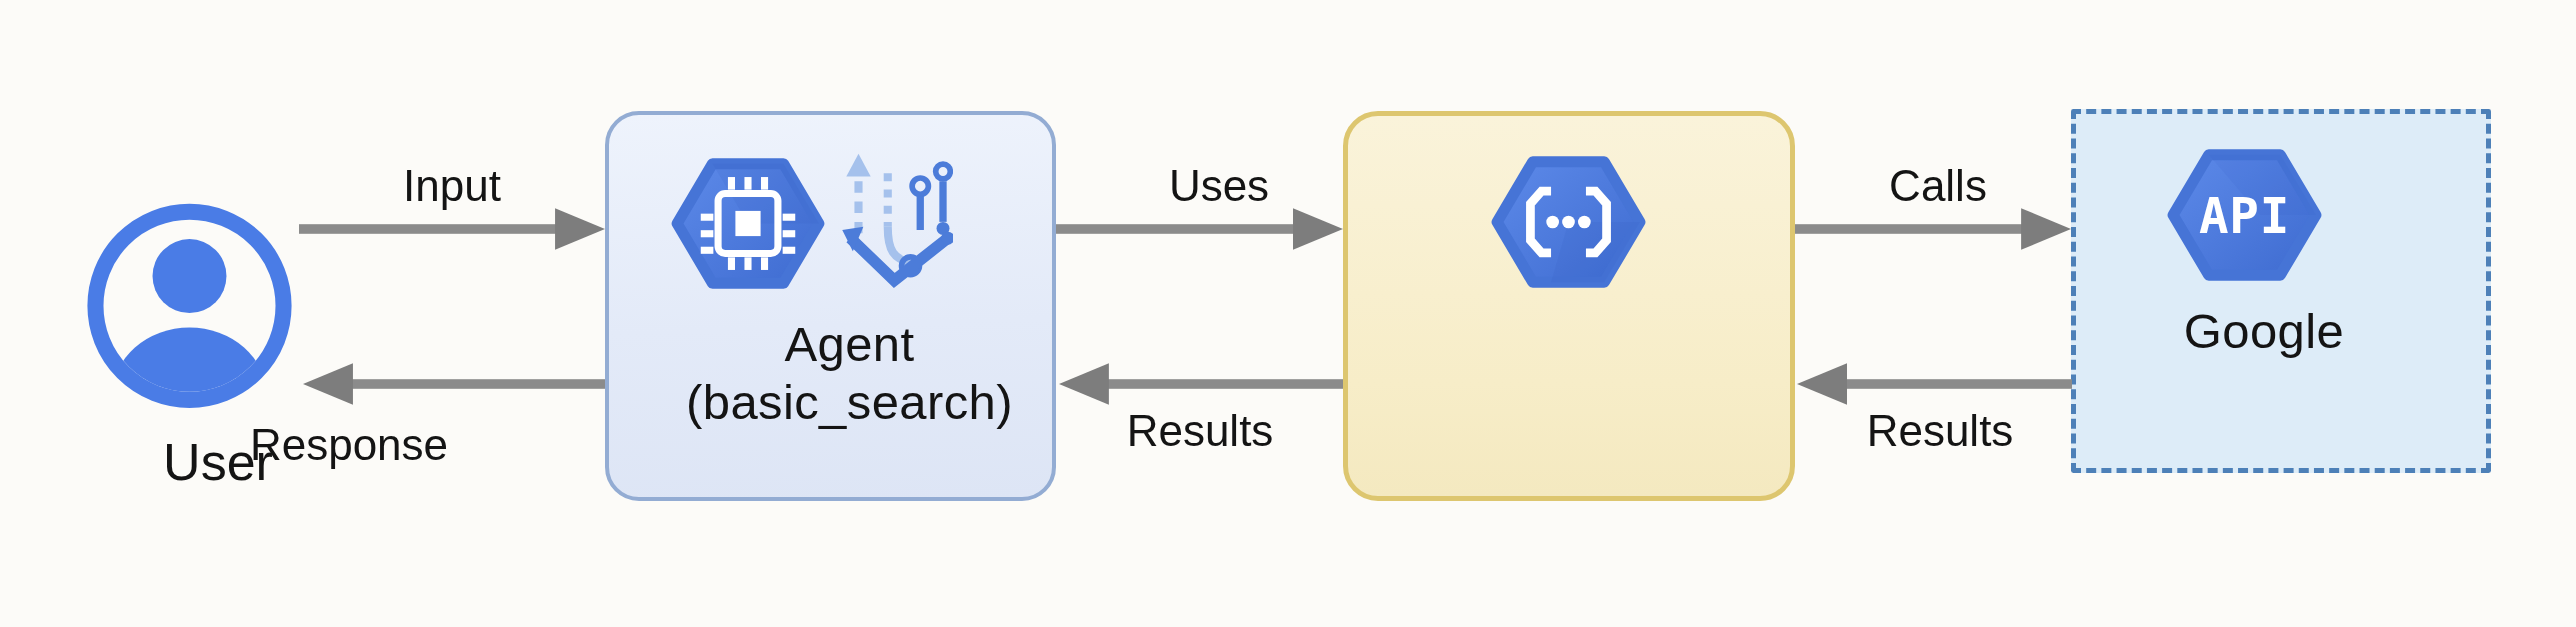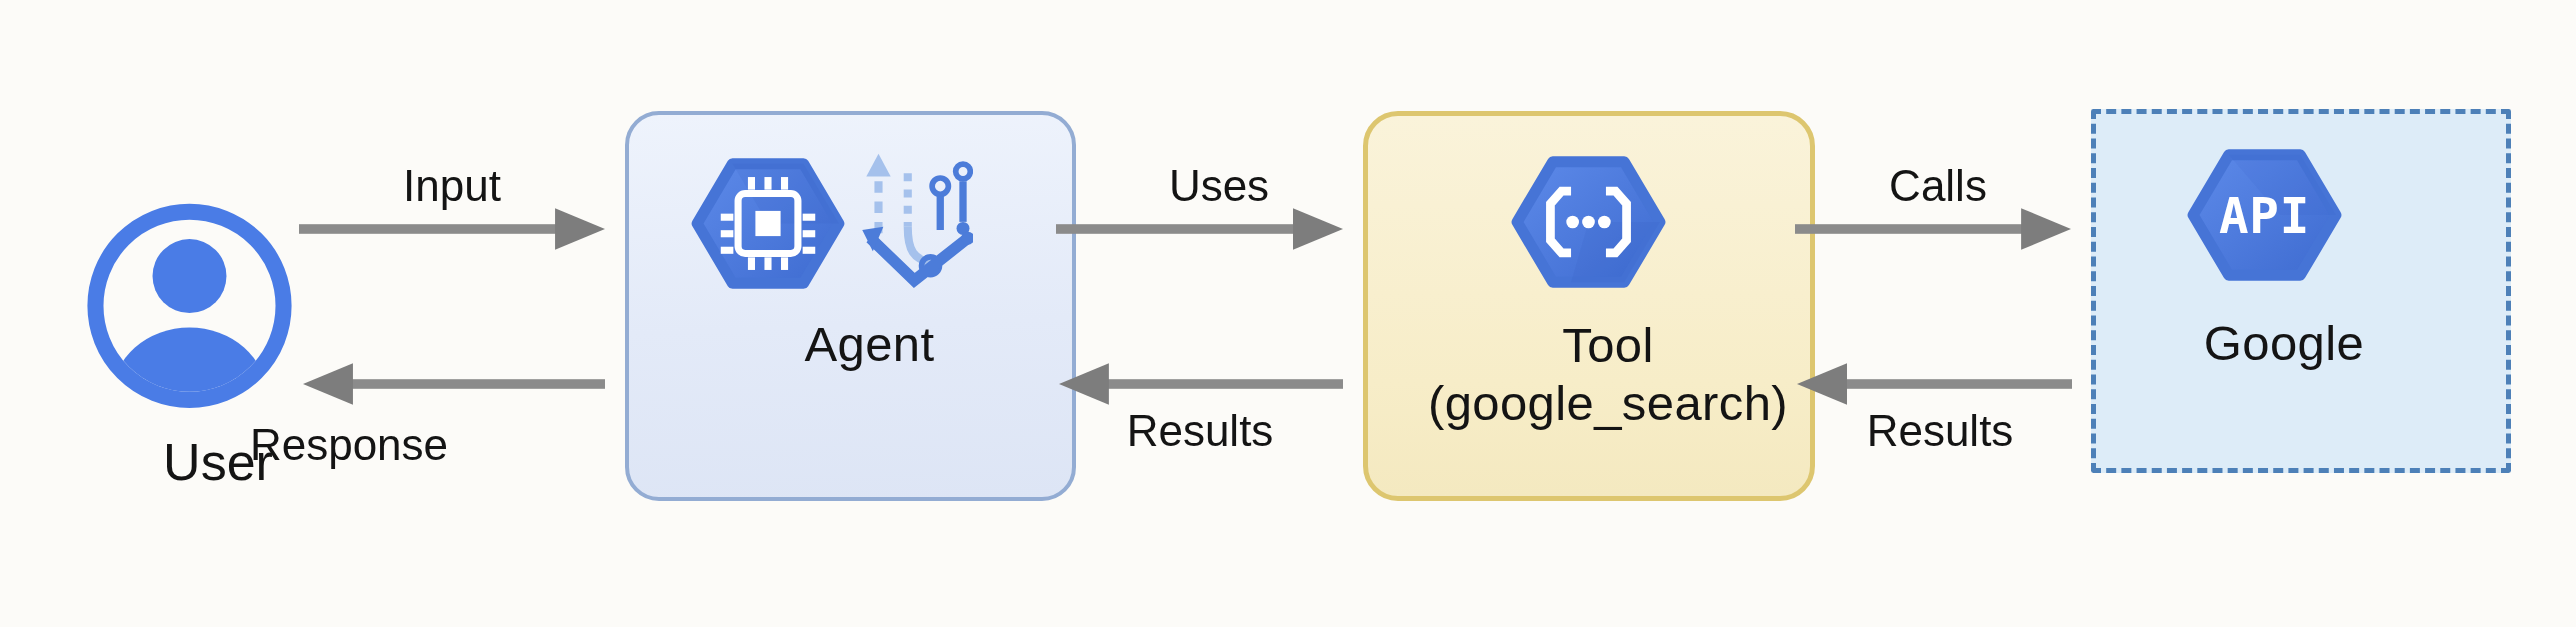--- a/index.html
+++ b/index.html
@@ -1,31 +1,31 @@
 <!DOCTYPE html>
 <html style="font-size:13px"><head>
 <meta charset="utf-8">
 <style>
   html,body{margin:0;padding:0;background:#fcfbf8;}
   .canvas{position:relative;width:2576px;height:628px;background:#fcfbf8;overflow:hidden;
           font-family:"Liberation Sans",sans-serif;color:#141414;}
 
   
-  .node{position:absolute;box-sizing:border-box;margin-left:20px;}
+  .node{position:absolute;box-sizing:border-box;}
   .agent-box{left:605px;top:111px;width:451px;height:390px;border:4.8px solid #93acd3;border-radius:34px;
              background:linear-gradient(178deg,#eef3fc 0%,#e3eaf8 55%,#dde5f5 100%);}
   .tool-box{left:1343px;top:111px;width:452px;height:390px;border:5.6px solid #ddc66f;border-radius:35px;
             background:linear-gradient(180deg,#faf3da 0%,#f7edc8 70%,#f4e9c0 100%);}
   .api-box{left:2071px;top:109px;width:420px;height:364px;border:5.6px dashed #4d80b8;border-radius:2.4px;
            background:#ddecf8;}
 
   .node-title{position:absolute;left:0;width:100%;text-align:center;
               font-size:49px;line-height:58px;letter-spacing:0.4px;padding-left:19px;}
   .agent-box .node-title,.tool-box .node-title{top:200px;}
-  .api-box .node-title{top:200px;transform:translateX(-36px);text-align:center;}
+  .api-box .node-title{top:188px;transform:translateX(-36px);text-align:center;}
 
   .hex-icon{position:absolute;}
   .chip-hex{left:60px;top:40px;width:158px;height:137px;}
   .branch-icon{left:233px;top:37px;width:111px;height:143px;}
   .fn-hex{left:140px;top:37px;width:161px;height:138px;}
   .api-hex{left:88px;top:32px;width:161px;height:138px;}
 
   
   .user-icon{position:absolute;left:85px;top:198px;width:209px;height:214px;}
   .user-label{position:absolute;left:186px;top:436px;transform:translateX(-50%);
@@ -108,20 +108,21 @@
         <circle cx="124" cy="24" r="9" stroke-width="7"></circle>
         <circle cx="84" cy="140" r="11" stroke-width="7"></circle>
         <path d="M 10,106 L 64,158 L 130,106" stroke-width="14"></path>
       </g>
       <circle cx="124" cy="94" r="8" fill="#4c7cd9"></circle>
       <circle cx="130" cy="106" r="8" fill="#4c7cd9"></circle>
       <polygon points="0,96 26,92 13,122" fill="#4c7cd9"></polygon>
     </svg>
     <div class="node-title">
       <div>Agent</div>
+      <div>(basic_search)</div>
     </div>
   </div>
 
   <div class="node tool-box">
     <svg class="hex-icon fn-hex" viewBox="0 0 200 174">
       <defs>
         <linearGradient id="hexg2" x1="0" y1="0" x2="1" y2="1">
           <stop offset="0" stop-color="#5d8ae9"></stop>
             <stop offset="1" stop-color="#3e6bd0"></stop>
         </linearGradient>
@@ -131,24 +132,20 @@
       <g stroke="#ffffff" stroke-width="11" fill="none">
         <path d="M 78,48 L 66,48 L 52,64 L 52,110 L 66,126 L 78,126"></path>
         <path d="M 122,48 L 134,48 L 148,64 L 148,110 L 134,126 L 122,126"></path>
       </g>
       <g fill="#ffffff">
         <circle cx="80" cy="87" r="8"></circle>
           <circle cx="100" cy="87" r="8"></circle>
           <circle cx="120" cy="87" r="8"></circle>
       </g>
     </svg>
-    <div class="node-title">
-      <div>Tool</div>
-      <div>(google_search)</div>
-    </div>
   </div>
 
   <div class="node api-box">
     <svg class="hex-icon api-hex" viewBox="0 0 200 174">
       <defs>
         <linearGradient id="hexg3" x1="0" y1="0" x2="1" y2="1">
           <stop offset="0" stop-color="#5d8ae9"></stop>
             <stop offset="1" stop-color="#3e6bd0"></stop>
         </linearGradient>
       </defs>

